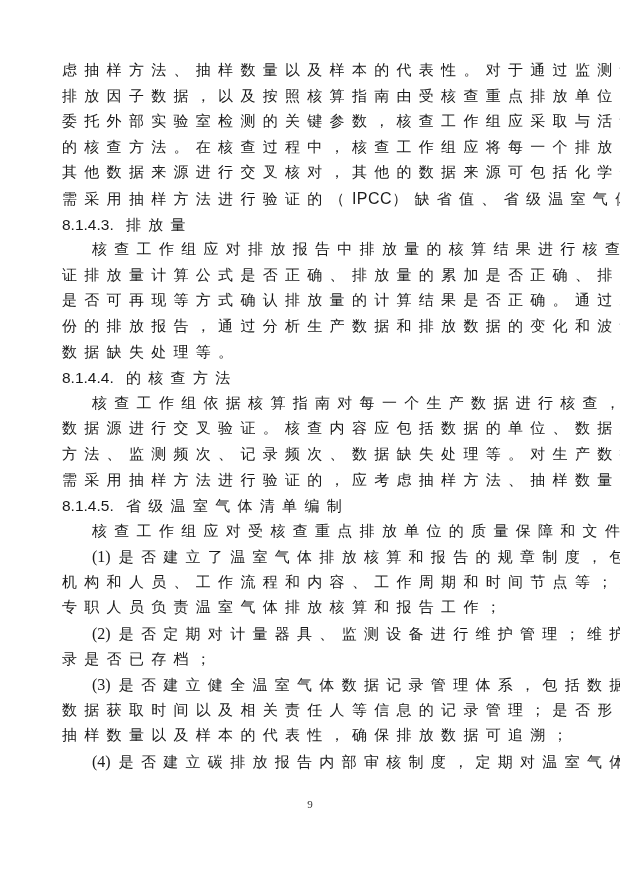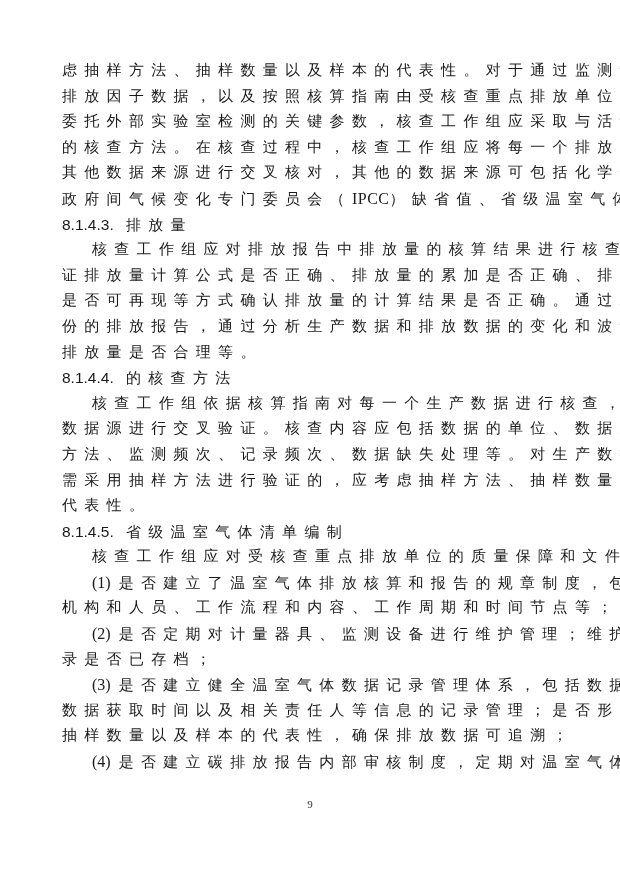--- a/index.html
+++ b/index.html
@@ -7,74 +7,74 @@
          font-family: "DejaVu Serif", "Liberation Serif", serif; color: #1a1a1a; }
   .page { position: absolute; left: 0; top: 0; width: 620px; height: 877px; background: #fff; }
   .content { position: absolute; left: 62px; top: 58px; width: 500px; }
   .line { height: 25.6px; line-height: 25.6px; font-size: 15px; white-space: nowrap;
           letter-spacing: 7.3px; overflow: visible; }
   .line.indent { padding-left: 30px; }
   .heading { height: 25.6px; line-height: 25.6px; font-size: 15px; white-space: nowrap; }
   .heading .num { font-family: Liberation Sans, sans-serif; font-size: 15.5px; letter-spacing: 0; display: inline-block; width: 64px; }
   .heading .title { letter-spacing: 7.3px; }
   .item-num { font-family: "Liberation Serif", serif; letter-spacing: 0; font-size: 16px; margin-right: 8px; }
-  .latin { font-family: Liberation Serif, serif; letter-spacing: 0.5px; font-size: 16px; }
+  .latin { font-family: Liberation Sans, sans-serif; letter-spacing: 0.5px; font-size: 16px; }
   .page-number { position: absolute; left: 0; width: 620px; top: 798px; text-align: center;
                  font-family: "Liberation Serif", serif; font-size: 11px; color: #333; }
 </style>
 </head>
 <body>
 
 <div class="page">
   <div class="content">
 
     <div>
       <div class="line">虑抽样方法、抽样数量以及样本的代表性。对于通过监测设备获取的</div>
       <div class="line">排放因子数据，以及按照核算指南由受核查重点排放单位自行检测或</div>
       <div class="line">委托外部实验室检测的关键参数，核查工作组应采取与活动数据同样</div>
       <div class="line">的核查方法。在核查过程中，核查工作组应将每一个排放因子数据与</div>
       <div class="line">其他数据来源进行交叉核对，其他的数据来源可包括化学分析报告、</div>
-      <div class="line"><span>政府间气候变化专门委员会（</span><span class="latin">IPCC</span><span>）缺省值、省级温室气体清单编制</span></div>
+      <div class="line"><span>需采用抽样方法进行验证的（</span><span class="latin">IPCC</span><span>）缺省值、省级温室气体清单编制</span></div>
     </div>
 
     <div class="heading">
       <span class="num">8.1.4.3.</span><span class="title">排放量</span>
     </div>
 
     <div>
       <div class="line indent">核查工作组应对排放报告中排放量的核算结果进行核查，通过验</div>
       <div class="line">证排放量计算公式是否正确、排放量的累加是否正确、排放量的计算</div>
       <div class="line">是否可再现等方式确认排放量的计算结果是否正确。通过对比以前年</div>
       <div class="line">份的排放报告，通过分析生产数据和排放数据的变化和波动情况确认</div>
-      <div class="line">排放量是否合理等。</div>
+      <div class="line">数据缺失处理等。</div>
     </div>
 
     <div class="heading">
       <span class="num">8.1.4.4.</span><span class="title">的核查方法</span>
     </div>
 
     <div>
       <div class="line indent">核查工作组依据核算指南对每一个生产数据进行核查，并与外部</div>
       <div class="line">数据源进行交叉验证。核查内容应包括数据的单位、数据来源、监测</div>
       <div class="line">方法、监测频次、记录频次、数据缺失处理等。对生产数据样本较多</div>
       <div class="line">需采用抽样方法进行验证的，应考虑抽样方法、抽样数量以及样本的</div>
-      <div class="line">代表性。</div>
     </div>
 
     <div class="heading">
       <span class="num">8.1.4.5.</span><span class="title">省级温室气体清单编制</span>
     </div>
 
     <div>
       <div class="line indent">核查工作组应对受核查重点排放单位的质量保障和文件存档执行</div>
     </div>
 
     <div>
       <div class="line indent"><span class="item-num">(1)</span><span>是否建立了温室气体排放核算和报告的规章制度，包括负责</span></div>
       <div class="line">机构和人员、工作流程和内容、工作周期和时间节点等；是否指定了</div>
+      <div class="line">专职人员负责温室气体排放核算和报告工作；</div>
     </div>
 
     <div>
       <div class="line indent"><span class="item-num">(2)</span><span>是否定期对计量器具、监测设备进行维护管理；维护管理记</span></div>
       <div class="line">录是否已存档；</div>
     </div>
 
     <div>
       <div class="line indent"><span class="item-num">(3)</span><span>是否建立健全温室气体数据记录管理体系，包括数据来源、</span></div>
       <div class="line">数据获取时间以及相关责任人等信息的记录管理；是否形成碳排放数</div>

